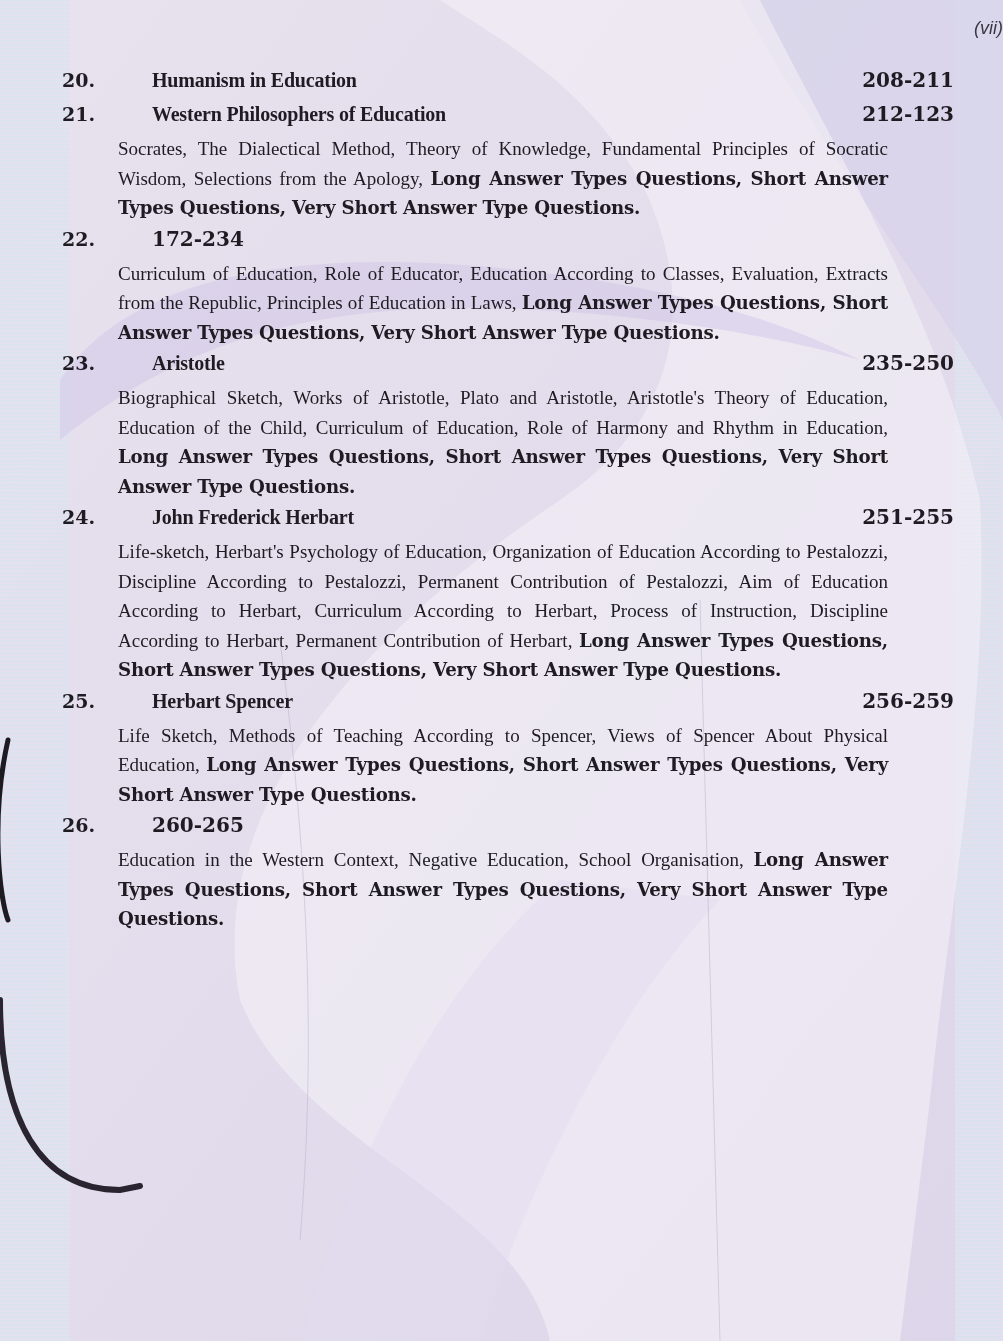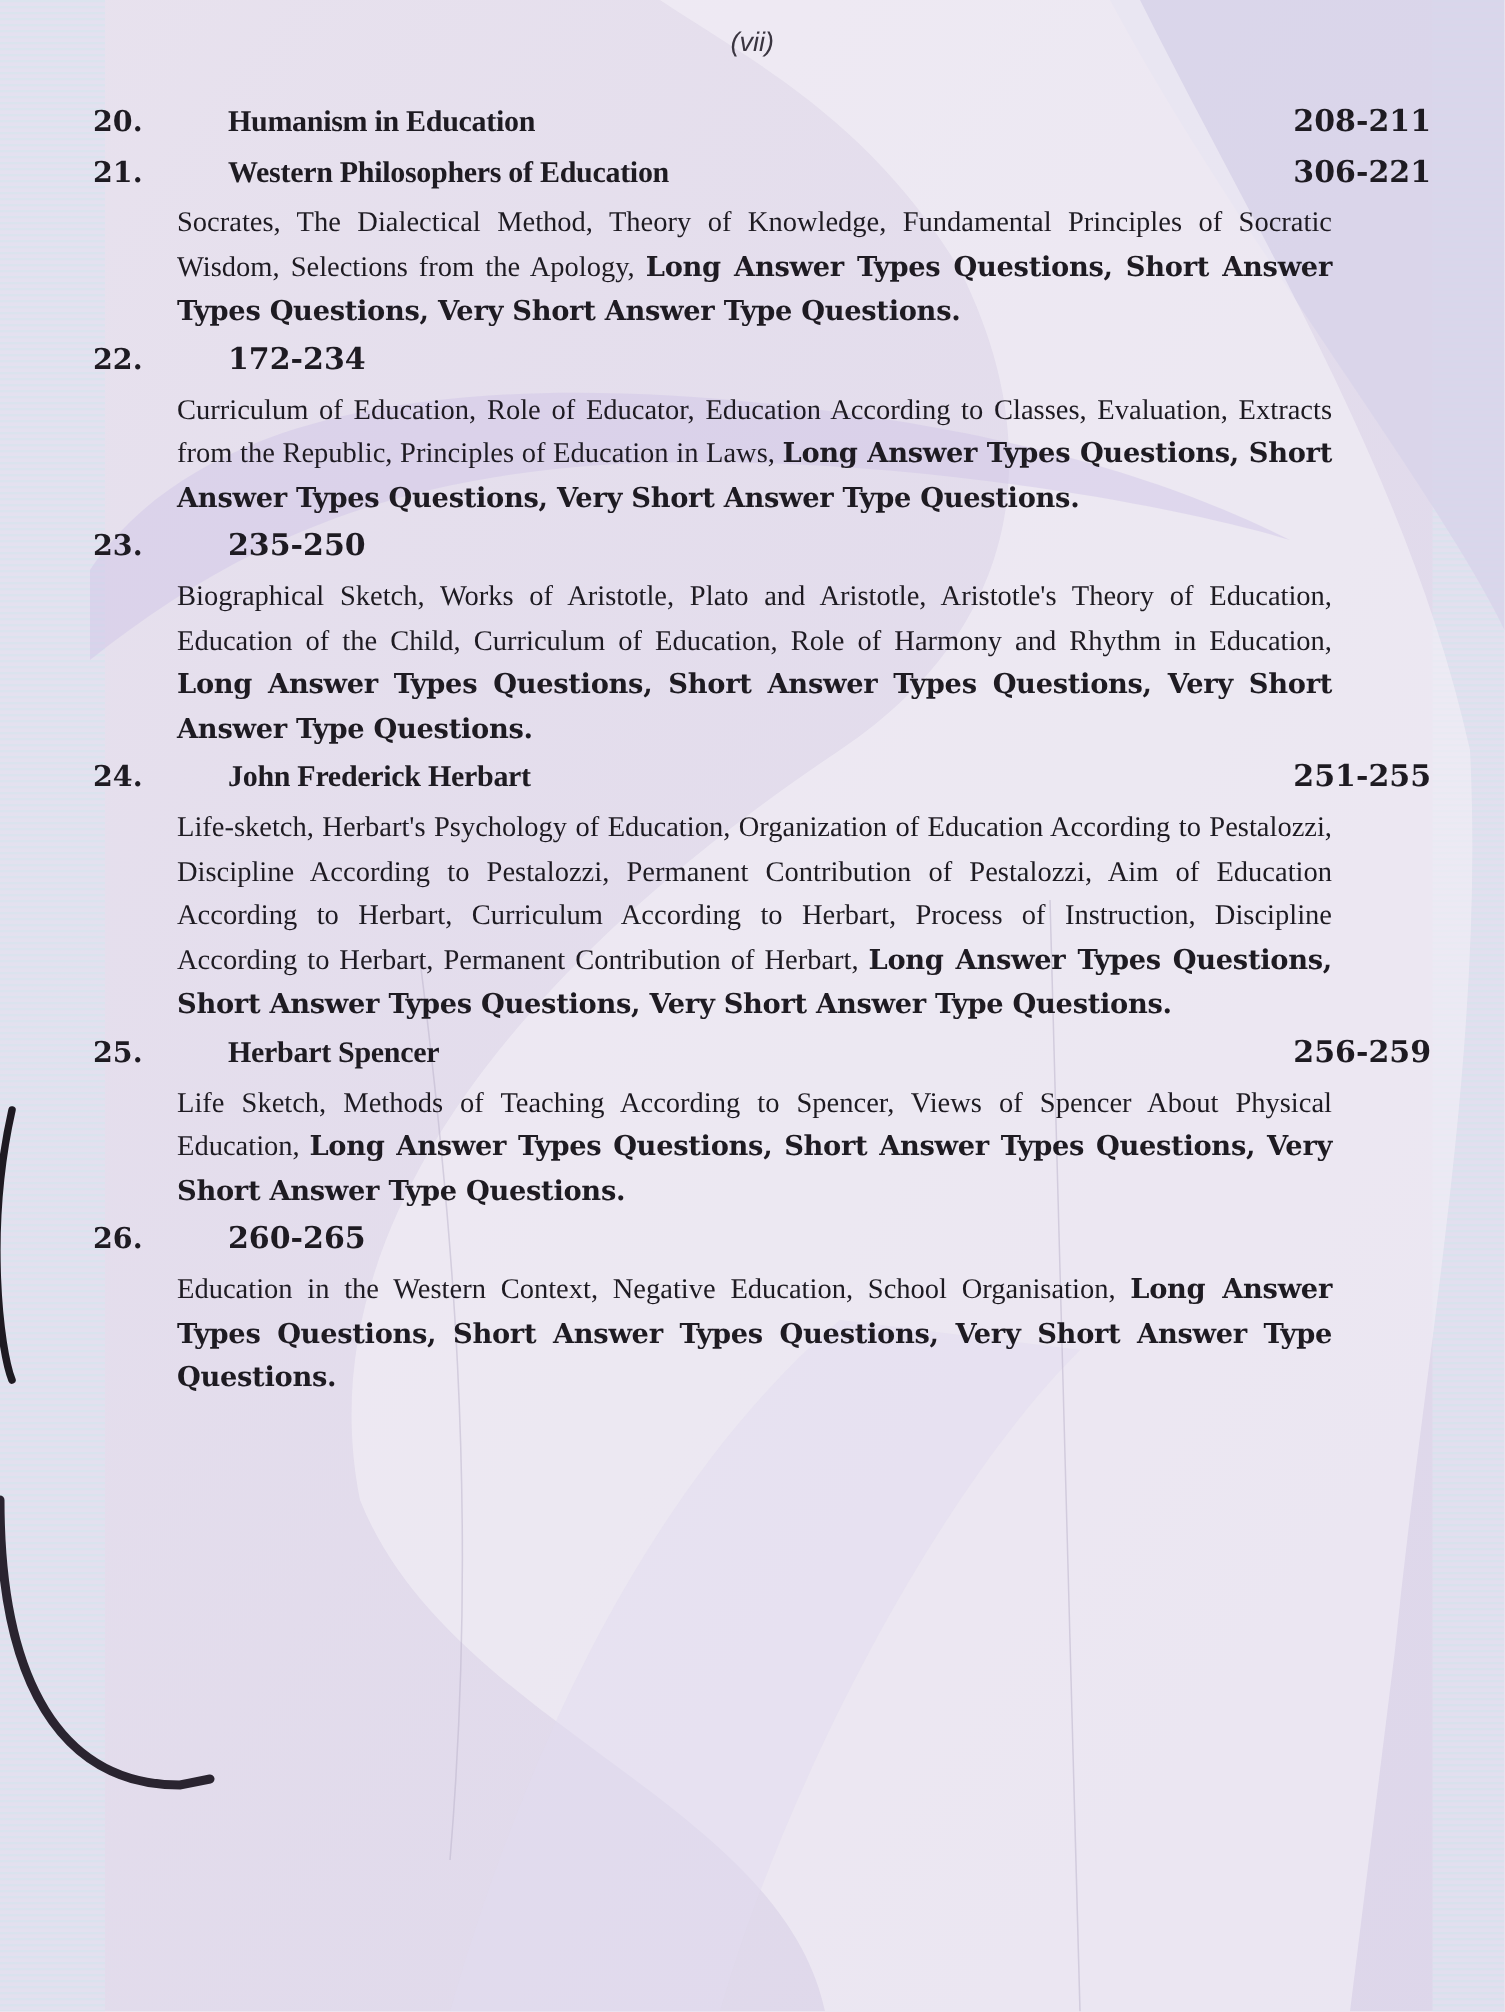--- a/index.html
+++ b/index.html
@@ -4,21 +4,21 @@
   <style>
     html, body { margin: 0; padding: 0; }
     body {
       width: 1003px; height: 1341px; position: relative; overflow: hidden;
       background: #efe9f2;
       font-family: "DejaVu Serif", "Liberation Serif", serif;
       color: #1e1b22;
     }
     .bg { position: absolute; inset: 0; z-index: 0; }
     .page-num {
-      position: absolute; top: 18px; left: 0; width: 1003px; text-align: center;
+      position: absolute; top: 18px; left: 0; width: 1003px; text-align: right;
       font-family: "Liberation Sans", sans-serif; font-style: italic; font-size: 18px;
       color: #3a3540; z-index: 2;
     }
     .content { position: absolute; left: 62px; top: 64px; width: 892px; z-index: 2; }
     .desc {
       margin-left: 56px; width: 770px; font-size: 19px; line-height: 29.5px;
       text-align: justify; font-family: "Liberation Serif", serif;
     }
     .desc b { font-weight: bold; font-family: "DejaVu Serif", serif; font-size: 18.2px; letter-spacing: -0.2px; }
     .entry-head {
@@ -67,36 +67,37 @@
       <span class="num">20.</span>
       <span class="title">Humanism in Education</span>
       <span class="pages">208-211</span>
     </div>
   </div>
 
   <div class="entry">
     <div class="entry-head">
       <span class="num">21.</span>
       <span class="title">Western Philosophers of Education</span>
-      <span class="pages">306-221</span>
+      <span class="pages">212-123</span>
     </div>
     <div class="desc"><span>Socrates, The Dialectical Method, Theory of Knowledge, Fundamental Principles of Socratic Wisdom, Selections from the Apology, </span><b>Long Answer Types Questions, Short Answer Types Questions, Very Short Answer Type Questions.</b></div>
   </div>
 
   <div class="entry">
     <div class="entry-head">
       <span class="num">22.</span>
       <span class="pages">172-234</span>
     </div>
     <div class="desc"><span>Curriculum of Education, Role of Educator, Education According to Classes, Evaluation, Extracts from the Republic, Principles of Education in Laws, </span><b>Long Answer Types Questions, Short Answer Types Questions, Very Short Answer Type Questions.</b></div>
   </div>
 
   <div class="entry">
     <div class="entry-head">
       <span class="num">23.</span>
+      <span class="title">Aristotle</span>
       <span class="pages">235-250</span>
     </div>
     <div class="desc"><span>Biographical Sketch, Works of Aristotle, Plato and Aristotle, Aristotle's Theory of Education, Education of the Child, Curriculum of Education, Role of Harmony and Rhythm in Education, </span><b>Long Answer Types Questions, Short Answer Types Questions, Very Short Answer Type Questions.</b></div>
   </div>
 
   <div class="entry">
     <div class="entry-head">
       <span class="num">24.</span>
       <span class="title">John Frederick Herbart</span>
       <span class="pages">251-255</span>

